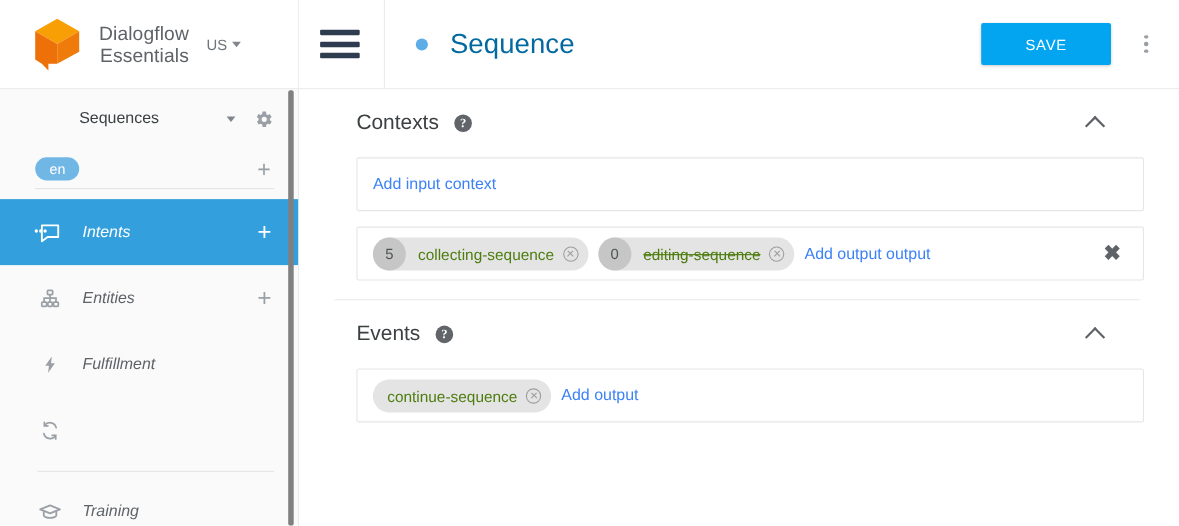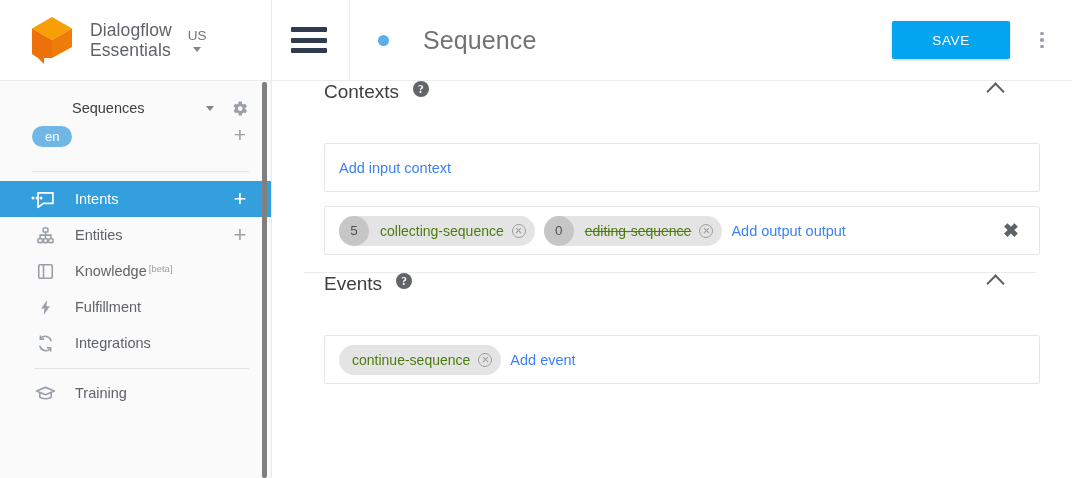--- a/index.html
+++ b/index.html
@@ -27,28 +27,28 @@
     border-bottom: 1px solid #ececec;
   }
   .logo-cube { width: 48px; height: 52px; position: relative; flex: 0 0 48px; }
   .brand-text {
     margin-left: 14px;
     font-size: 17.5px;
     line-height: 20px;
     color: #5f6368;
     letter-spacing: .1px;
     white-space: nowrap;
+    text-align: right;
   }
   .brand-region {
     margin-left: 16px;
     font-size: 13.5px;
     color: #70757a;
     display: flex; align-items: center; gap: 4px;
     white-space: nowrap;
-    flex-direction: column;
   }
   .caret-down {
     width: 0; height: 0;
     border-left: 4.5px solid transparent;
     border-right: 4.5px solid transparent;
     border-top: 5px solid #80868b;
     display: inline-block;
   }
 
   .agent-row {
@@ -62,21 +62,21 @@
     font-size: 14.5px; color: #3c4043; flex: 1;
     white-space: nowrap;
   }
   .agent-caret { margin-right: 16px; }
   .gear {
     width: 19px; height: 19px; position: relative; flex: 0 0 19px;
   }
 
   .lang-row {
     height: 38px;
-    display: flex; align-items: flex-start;
+    display: flex; align-items: flex-end;
     padding: 0 22px 0 32px;
   }
   .lang-chip {
     background: #71b7e6; color: #fff;
     font-size: 13px;
     border-radius: 11px;
     padding: 3px 13px;
     line-height: 15px;
   }
   .lang-spacer { flex: 1; }
@@ -85,25 +85,26 @@
     font-weight: 300;
     width: 18px; text-align: center;
   }
   .lang-underline {
     margin: 7px 22px 0 32px;
     border-bottom: 1px solid #e4e4e4;
   }
 
   .nav { margin-top: 9px; }
   .nav-item {
-    height: 36px;
+    height: 60px;
     display: flex; align-items: center;
     padding: 0 22px 0 34px;
     color: #5f6368;
     font-size: 14.5px;
+    font-style: italic;
   }
   .nav-item.active { background: #33a0dd; color: #fff; }
   .nav-ico {
     width: 22px; height: 22px; flex: 0 0 22px;
     display: flex; align-items: center; justify-content: center;
     margin-right: 19px;
   }
   .nav-label { flex: 1; white-space: nowrap; display: flex; align-items: baseline; }
   .beta {
     font-size: 9.5px; color: #9aa0a6; margin-left: 2px;
@@ -137,21 +138,21 @@
     display: flex; flex-direction: column; justify-content: space-between;
     flex: 0 0 36px;
   }
   .hamburger span { display: block; height: 5px; background: #2f3b4e; border-radius: 1px; }
   .topbar-sep { width: 1px; height: 81px; background: #ececec; }
   .status-dot {
     width: 11px; height: 11px; border-radius: 50%;
     background: #5dade8; margin-left: 28px; flex: 0 0 11px;
   }
   .page-title {
-    font-size: 25px; color: #737373; margin-left: 34px;
+    font-size: 25px; color: #0369a1; margin-left: 20px;
     font-weight: 400; letter-spacing: .1px; white-space: nowrap;
   }
   .topbar-spacer { flex: 1; }
   .save-btn {
     background: #04a5f0; color: #fff;
     border: none; border-radius: 2px;
     font-size: 13.5px; letter-spacing: .7px;
     padding: 0 40px; height: 38px;
     font-family: "Liberation Sans", sans-serif;
     box-shadow: 0 1px 3px rgba(0,0,0,.22);
@@ -160,21 +161,21 @@
   .kebab {
     width: 32px; height: 38px; margin: 0 14px 0 16px;
     display: flex; flex-direction: column; align-items: center;
     justify-content: center; gap: 3px; flex: 0 0 32px;
   }
   .kebab i { width: 3.5px; height: 3.5px; border-radius: 50%; background: #9aa0a6; display: block; }
 
   .content { padding: 0 32px 0 52px; }
 
   .section-head {
-    display: flex; 
+    display: flex; align-items: center;
     height: 62px;
   }
   .section-title {
     font-size: 19px; color: #3c4043; font-weight: 400;
   }
   .help-ico {
     width: 16px; height: 16px; border-radius: 50%;
     background: #616468; color: #fff;
     font-size: 11.5px; font-weight: bold;
     display: flex; align-items: center; justify-content: center;
@@ -319,55 +320,40 @@
             <rect x="9.5" y="16" width="5" height="5" rx="1"></rect>
             <path d="M12 7.5v4M5.2 16v-4.5h13.6V16M12 11.5V16"></path>
           </svg>
         </span>
         <span class="nav-label">
           <span>Entities</span>
         </span>
         <span class="nav-plus plus-gray">+</span>
       </div>
 
-      <div class="nav-item">
-        <span class="nav-ico">
-          <svg width="19" height="19" viewBox="0 0 24 24" fill="none" stroke="#9aa0a6" stroke-width="2">
-            <rect x="3.5" y="3.5" width="17" height="17" rx="1.5"></rect>
-            <path d="M9.5 3.5v17"></path>
-          </svg>
-        </span>
-        <span class="nav-label">
-          <span>Knowledge</span>
-          <span class="beta">[beta]</span>
-        </span>
-      </div>
 
       <div class="nav-item">
         <span class="nav-ico">
           <svg width="19" height="19" viewBox="0 0 24 24" fill="#9aa0a6">
             <path d="M14 2.5L6.5 13.2h4.2L9.8 21.5l7.7-11.2h-4.3z"></path>
           </svg>
         </span>
         <span class="nav-label">
           <span>Fulfillment</span>
         </span>
       </div>
 
       <div class="nav-item">
         <span class="nav-ico">
           <svg width="19" height="19" viewBox="0 0 24 24" fill="none" stroke="#9aa0a6" stroke-width="2" stroke-linecap="round">
             <path d="M19 8.5A7.5 7.5 0 006 5.5"></path>
             <path d="M5 15.5A7.5 7.5 0 0018 18.5"></path>
             <path d="M5.5 2.5v4h4"></path>
             <path d="M18.5 21.5v-4h-4"></path>
           </svg>
-        </span>
-        <span class="nav-label">
-          <span>Integrations</span>
         </span>
       </div>
 
       <div class="nav-divider"></div>
 
       <div class="nav-item">
         <span class="nav-ico">
           <svg width="21" height="21" viewBox="0 0 24 24" fill="none" stroke="#9aa0a6" stroke-width="1.9" stroke-linejoin="round">
             <path d="M1.8 9.2L12 5l10.2 4.2L12 13.4z"></path>
             <path d="M5.5 11v4.6c0 1 2.9 2.4 6.5 2.4s6.5-1.4 6.5-2.4V11"></path>
@@ -438,18 +424,18 @@
         <span class="help-ico">?</span>
         <span class="head-spacer"></span>
         <span class="chevron-up"></span>
       </div>
 
       <div class="field-box">
         <span class="chip chip-plain">
           <span class="chip-label">continue-sequence</span>
           <span class="chip-x"></span>
         </span>
-        <span class="placeholder">Add event</span>
+        <span class="placeholder">Add output</span>
       </div>
 
     </div>
   </section>
 </div>
 
 </body></html>

